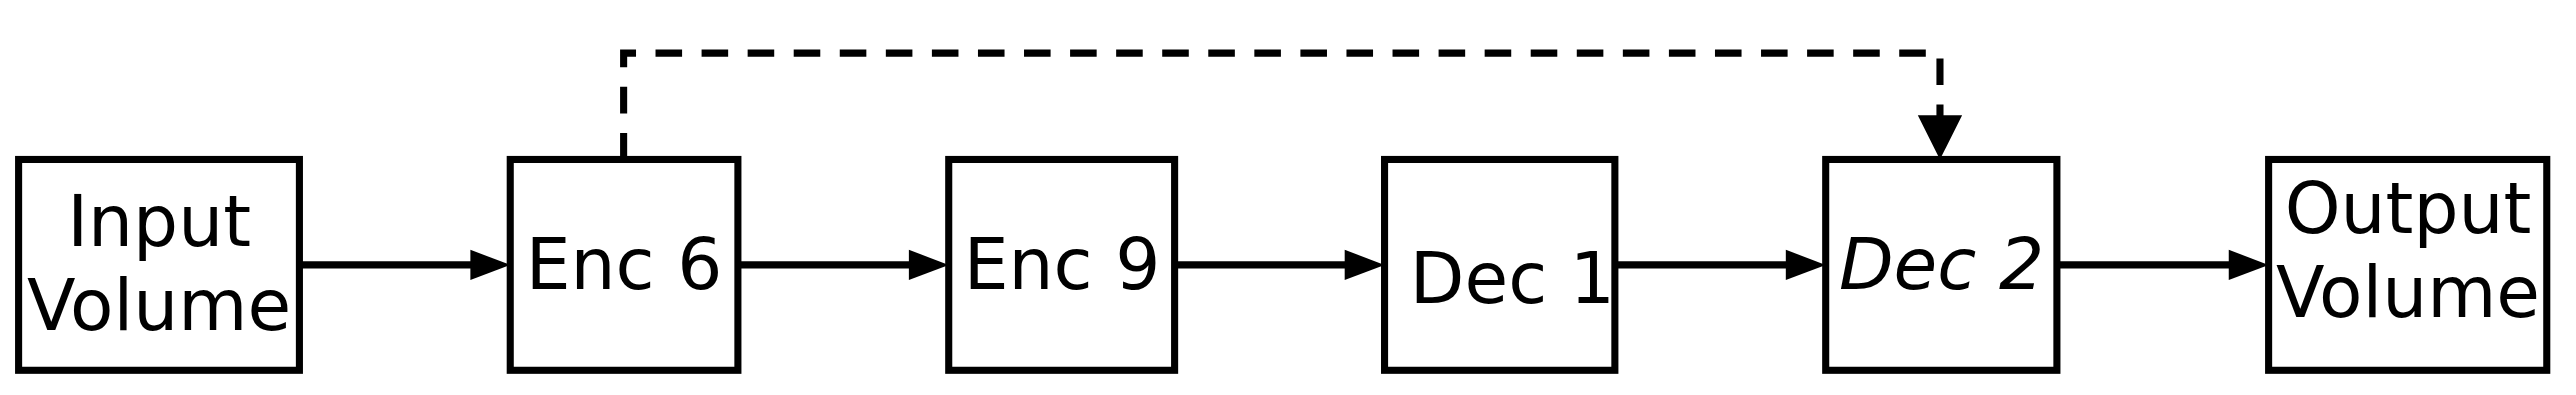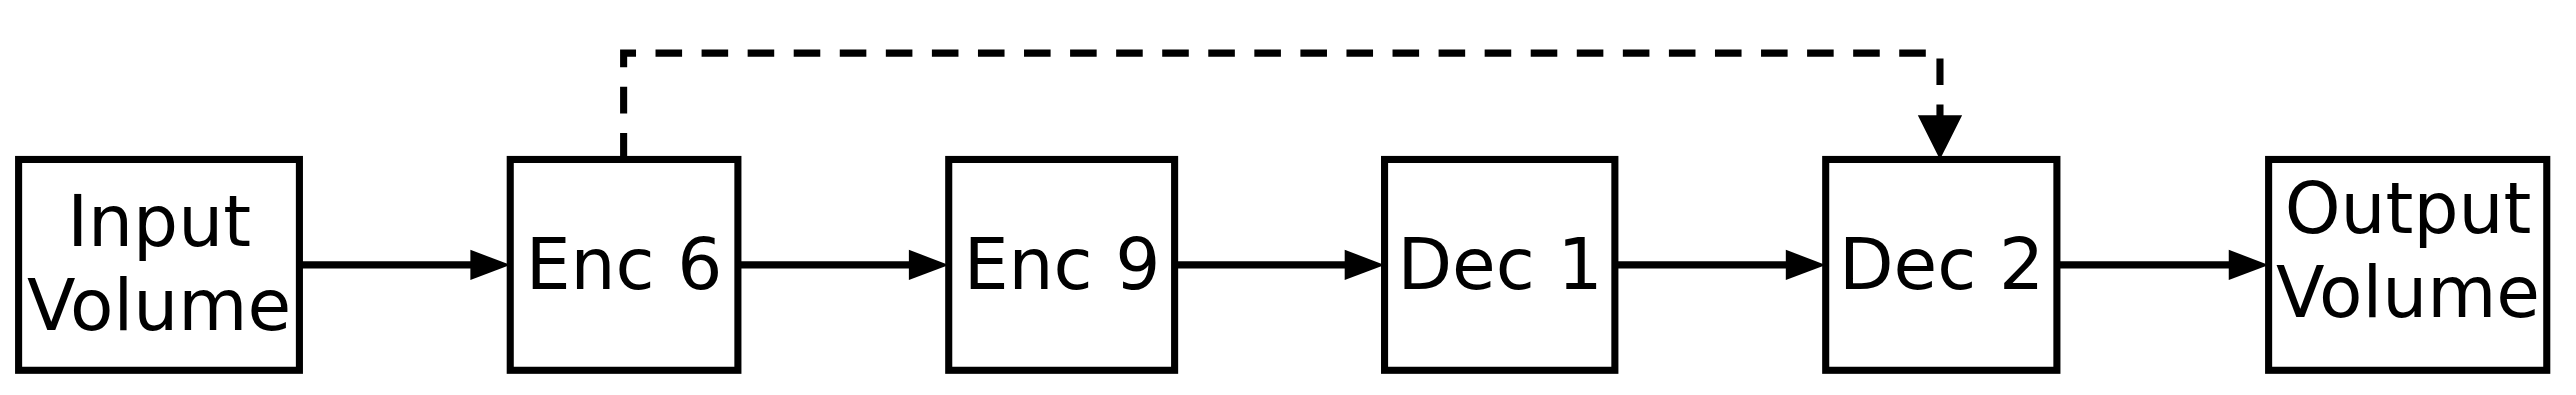--- a/index.html
+++ b/index.html
@@ -117,25 +117,25 @@
   </div>
 
   <div class="node-label" style="left:510px; top:159px; width:228px; height:211px;">
     <span class="lbl-line">Enc 6</span>
   </div>
 
   <div class="node-label" style="left:949px; top:159px; width:226px; height:211px;">
     <span class="lbl-line">Enc 9</span>
   </div>
 
-  <div class="node-label" style="left:1385px; top:159px; width:230px; height:211px;">
+  <div class="node-label" style="left:1385px; top:173px; width:230px; height:211px;align-items:flex-end;">
     <span class="lbl-line">Dec 1</span>
   </div>
 
-  <div class="node-label" style="left:1826px; top:159px; width:231px; height:211px;">
+  <div class="node-label" style="left:1826px; top:159px; width:231px; height:211px;font-style:italic;">
     <span class="lbl-line">Dec 2</span>
   </div>
 
   <div class="node-label" style="left:2269px; top:145px; width:278px; height:211px;">
     <span class="lbl-line">Output</span>
     <span class="lbl-line">Volume</span>
   </div>
 
 </div>
 

